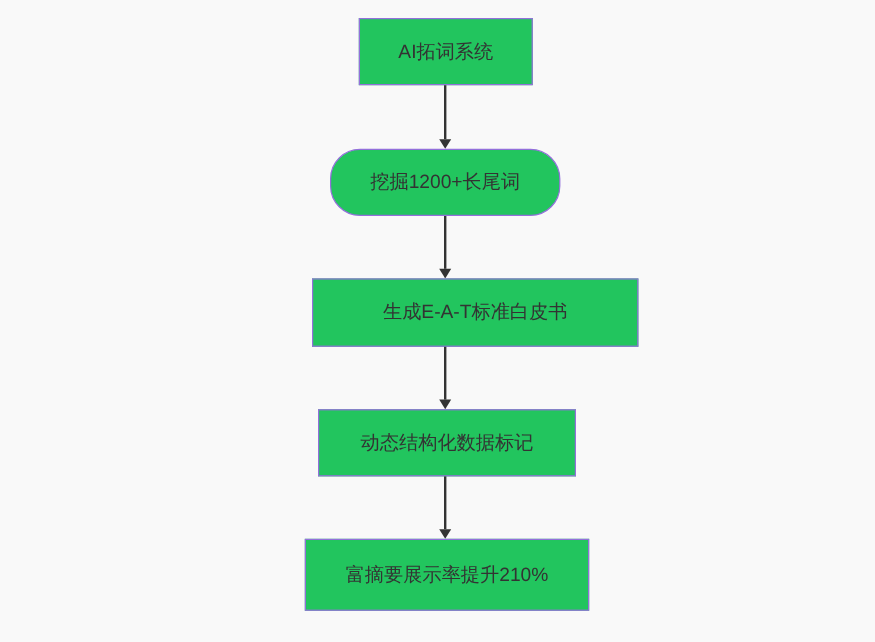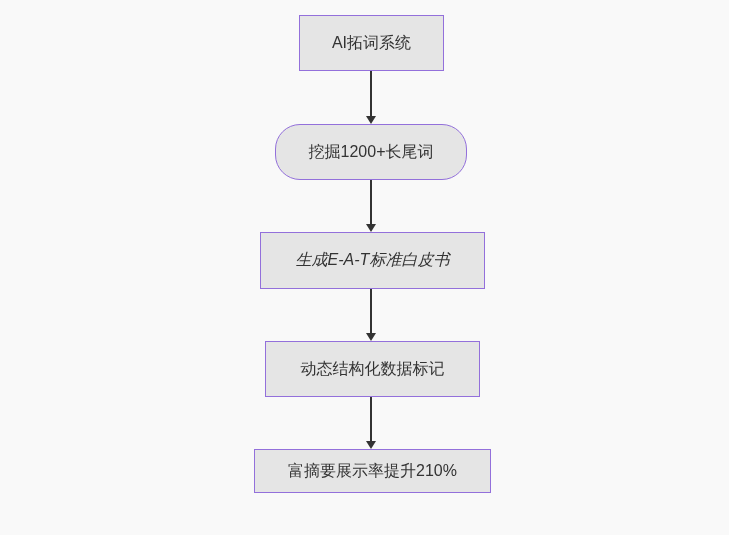--- a/index.html
+++ b/index.html
@@ -14,35 +14,35 @@
     overflow: hidden;
   }
   .canvas {
     position: relative;
     width: 729px;
     height: 535px;
   }
   .node {
     position: absolute;
     box-sizing: border-box;
-    background: #e5e5e5;
+    background: #22c55e;
     border: 1px solid #9370DB;
     color: #333333;
     font-size: 16px;
     display: flex;
     align-items: center;
     justify-content: center;
     white-space: nowrap;
     text-align: center;
   }
   .n1 { left: 299px; top: 15px;  width: 145px; height: 56px; }
   .n2 { left: 275px; top: 124px; width: 192px; height: 56px; border-radius: 25px; }
-  .n3 { left: 260px; top: 232px; width: 225px; height: 57px; font-style: italic; }
+  .n3 { left: 260px; top: 232px; width: 272px; height: 57px; }
   .n4 { left: 265px; top: 341px; width: 215px; height: 56px; }
-  .n5 { left: 254px; top: 449px; width: 237px; height: 44px; }
+  .n5 { left: 254px; top: 449px; width: 237px; height: 60px; }
   .arrow {
     position: absolute;
     left: 365px;
     width: 12px;
     display: flex;
     flex-direction: column;
     align-items: center;
   }
   .a1 { top: 71px;  height: 53px; }
   .a2 { top: 180px; height: 52px; }

